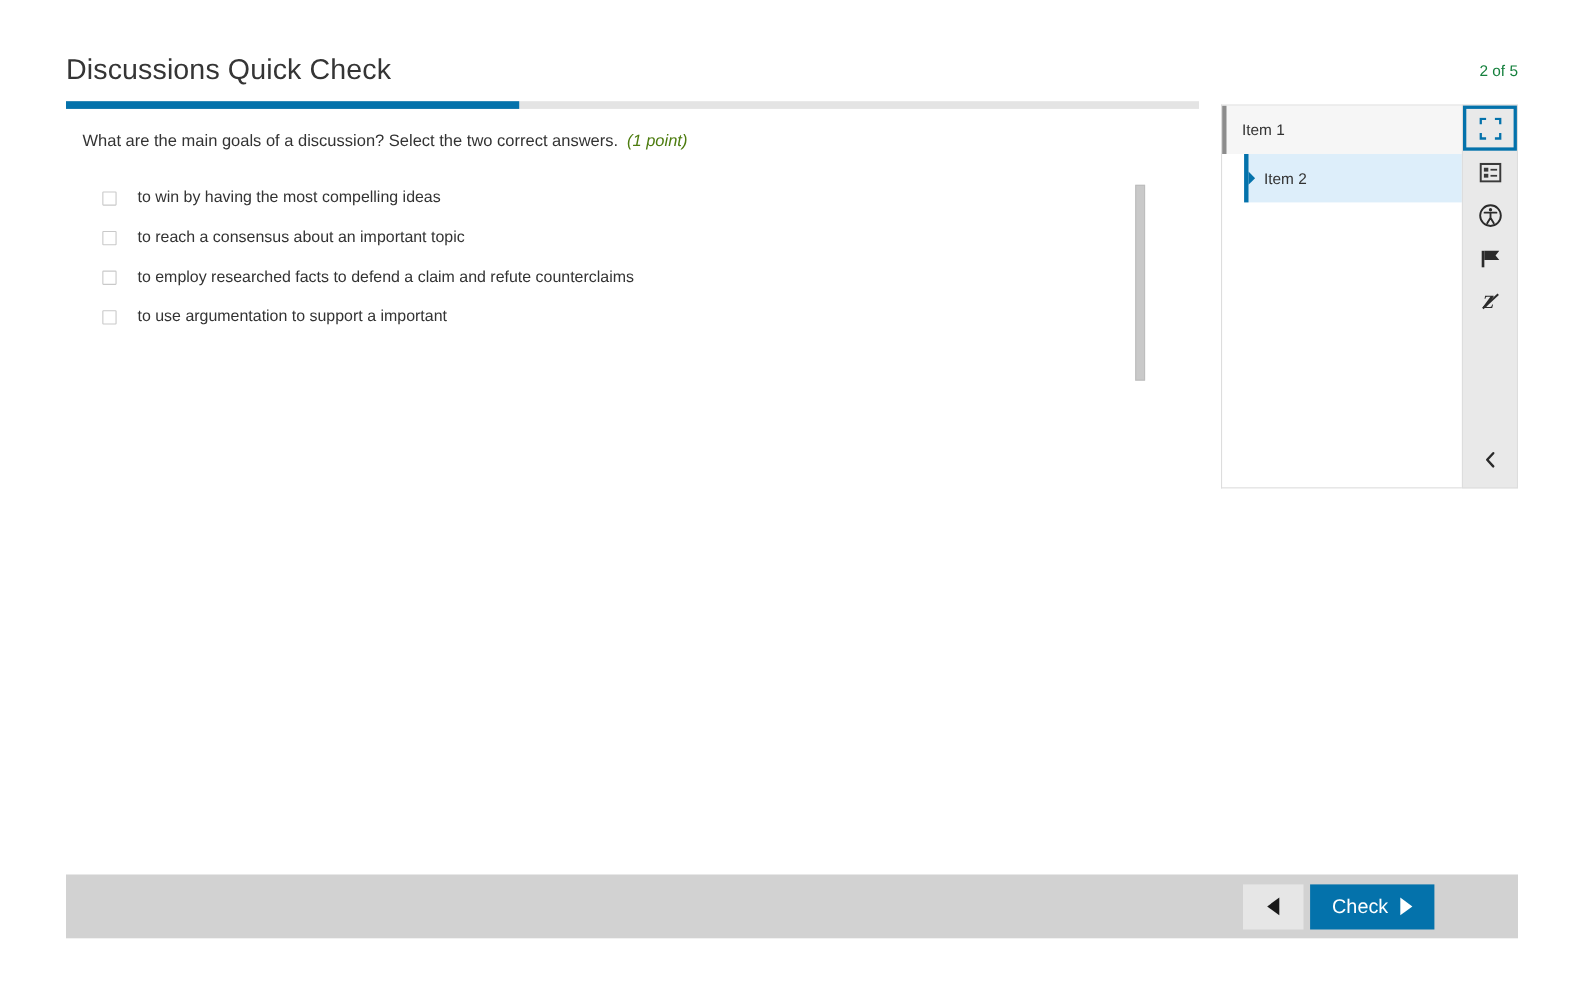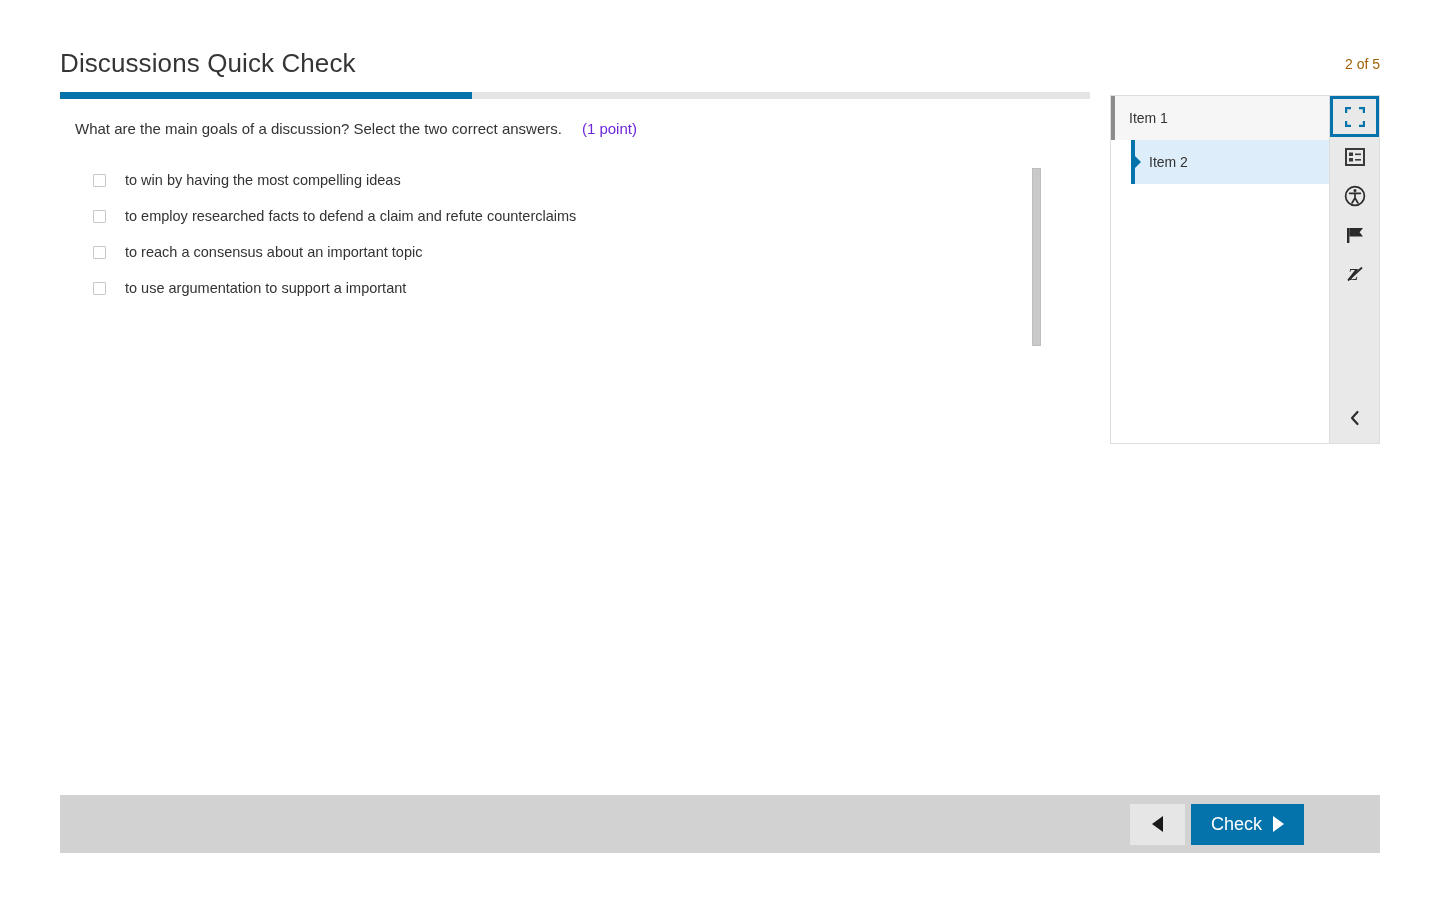--- a/index.html
+++ b/index.html
@@ -26,21 +26,21 @@
     font-weight: 400;
     color: #353535;
     letter-spacing: 0.1px;
     line-height: 34px;
   }
   .item-counter {
     position: absolute;
     right: 60px;
     top: 56px;
     font-size: 14px;
-    color: #a16207;
+    color: #15803d;
     text-align: right;
   }
 
   
   .progress-track {
     position: absolute;
     left: 60px;
     top: 92px;
     width: 1030px;
     height: 7px;
@@ -60,22 +60,23 @@
     width: 990px;
   }
   .question-stem {
     font-size: 15px;
     color: #333333;
     padding-left: 15px;
     line-height: 22px;
     white-space: nowrap;
   }
   .points {
-    margin-left: 20px;
-    color: #6d28d9;
+    font-style: italic;
+    margin-left: 8px;
+    color: #4d7c0f;
   }
 
   .choices {
     margin-top: 22px;
     padding-left: 33px;
   }
   .choice-row {
     display: flex;
     align-items: center;
     height: 36px;
@@ -261,25 +262,25 @@
     <div class="question-stem">
       <span>What are the main goals of a discussion? Select the two correct answers.</span><span class="points">(1 point)</span>
     </div>
     <div class="choices" id="choices-container">
         <div class="choice-row">
           <span class="choice-checkbox"></span>
           <span class="choice-label">to win by having the most compelling ideas</span>
         </div>
         <div class="choice-row">
           <span class="choice-checkbox"></span>
-          <span class="choice-label">to employ researched facts to defend a claim and refute counterclaims</span>
+          <span class="choice-label">to reach a consensus about an important topic</span>
         </div>
         <div class="choice-row">
           <span class="choice-checkbox"></span>
-          <span class="choice-label">to reach a consensus about an important topic</span>
+          <span class="choice-label">to employ researched facts to defend a claim and refute counterclaims</span>
         </div>
         <div class="choice-row">
           <span class="choice-checkbox"></span>
           <span class="choice-label">to use argumentation to support a important</span>
         </div>
       </div>
   </div>
 
   <div class="content-scrollbar"></div>
 

